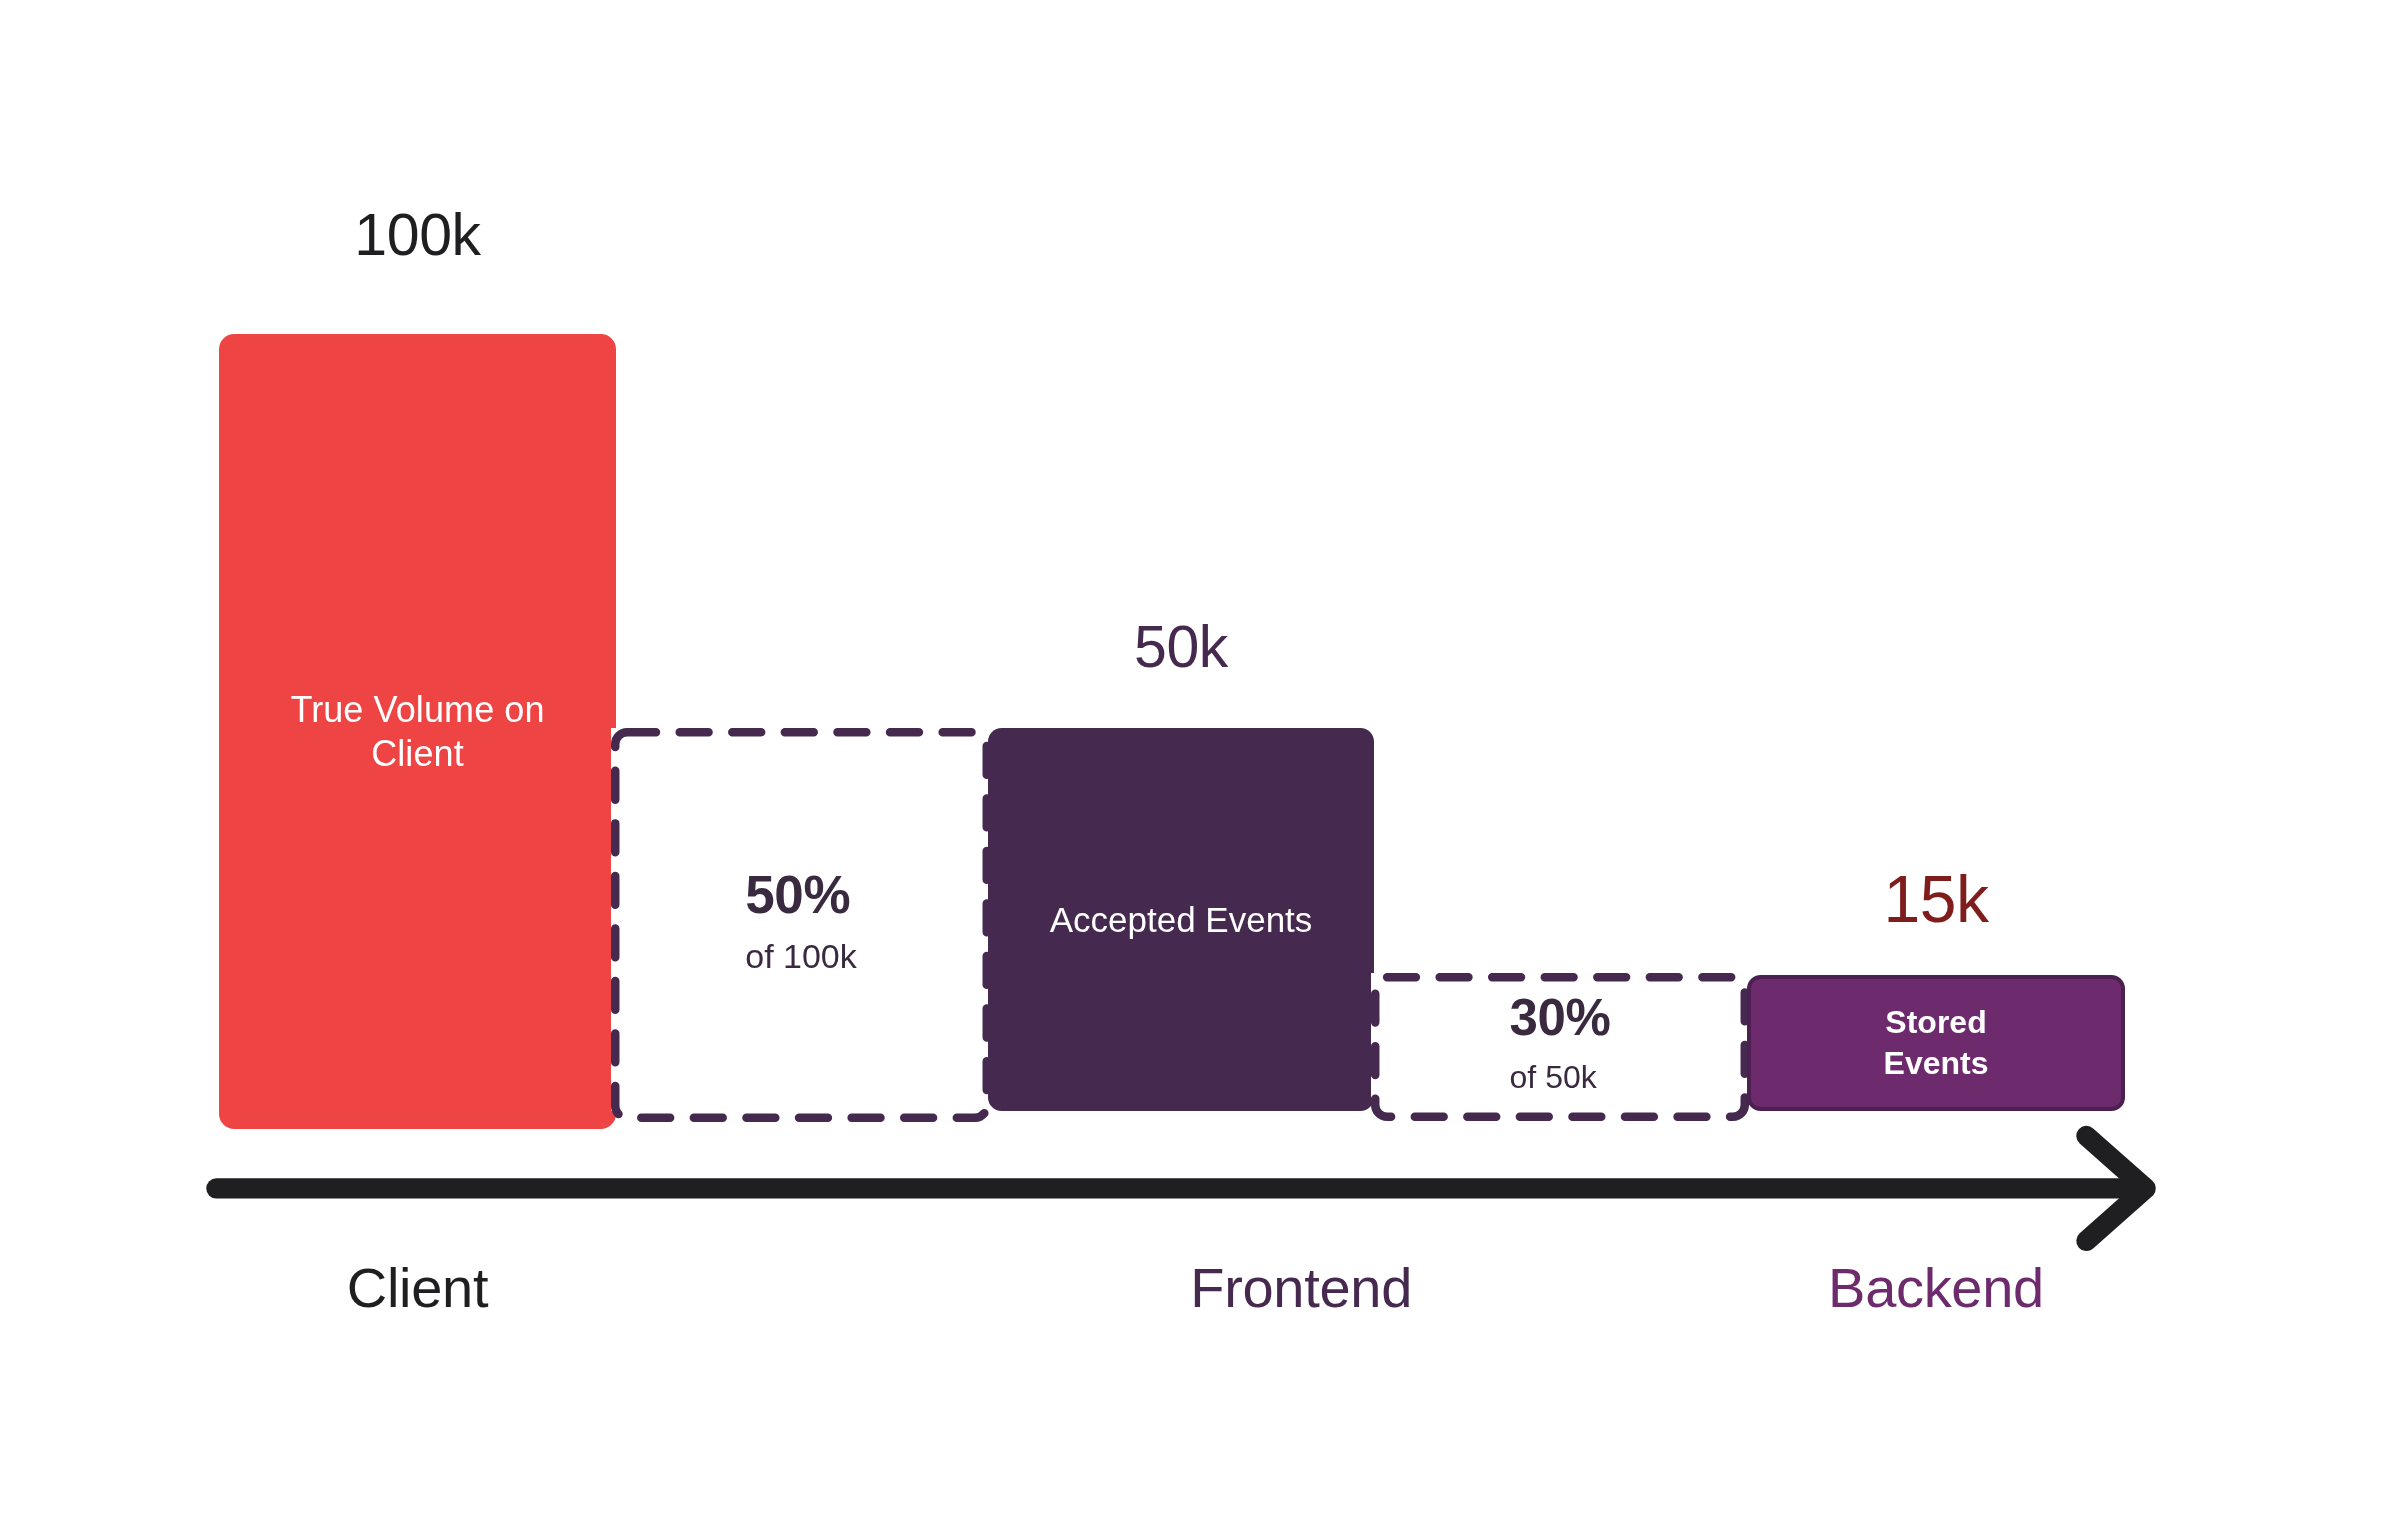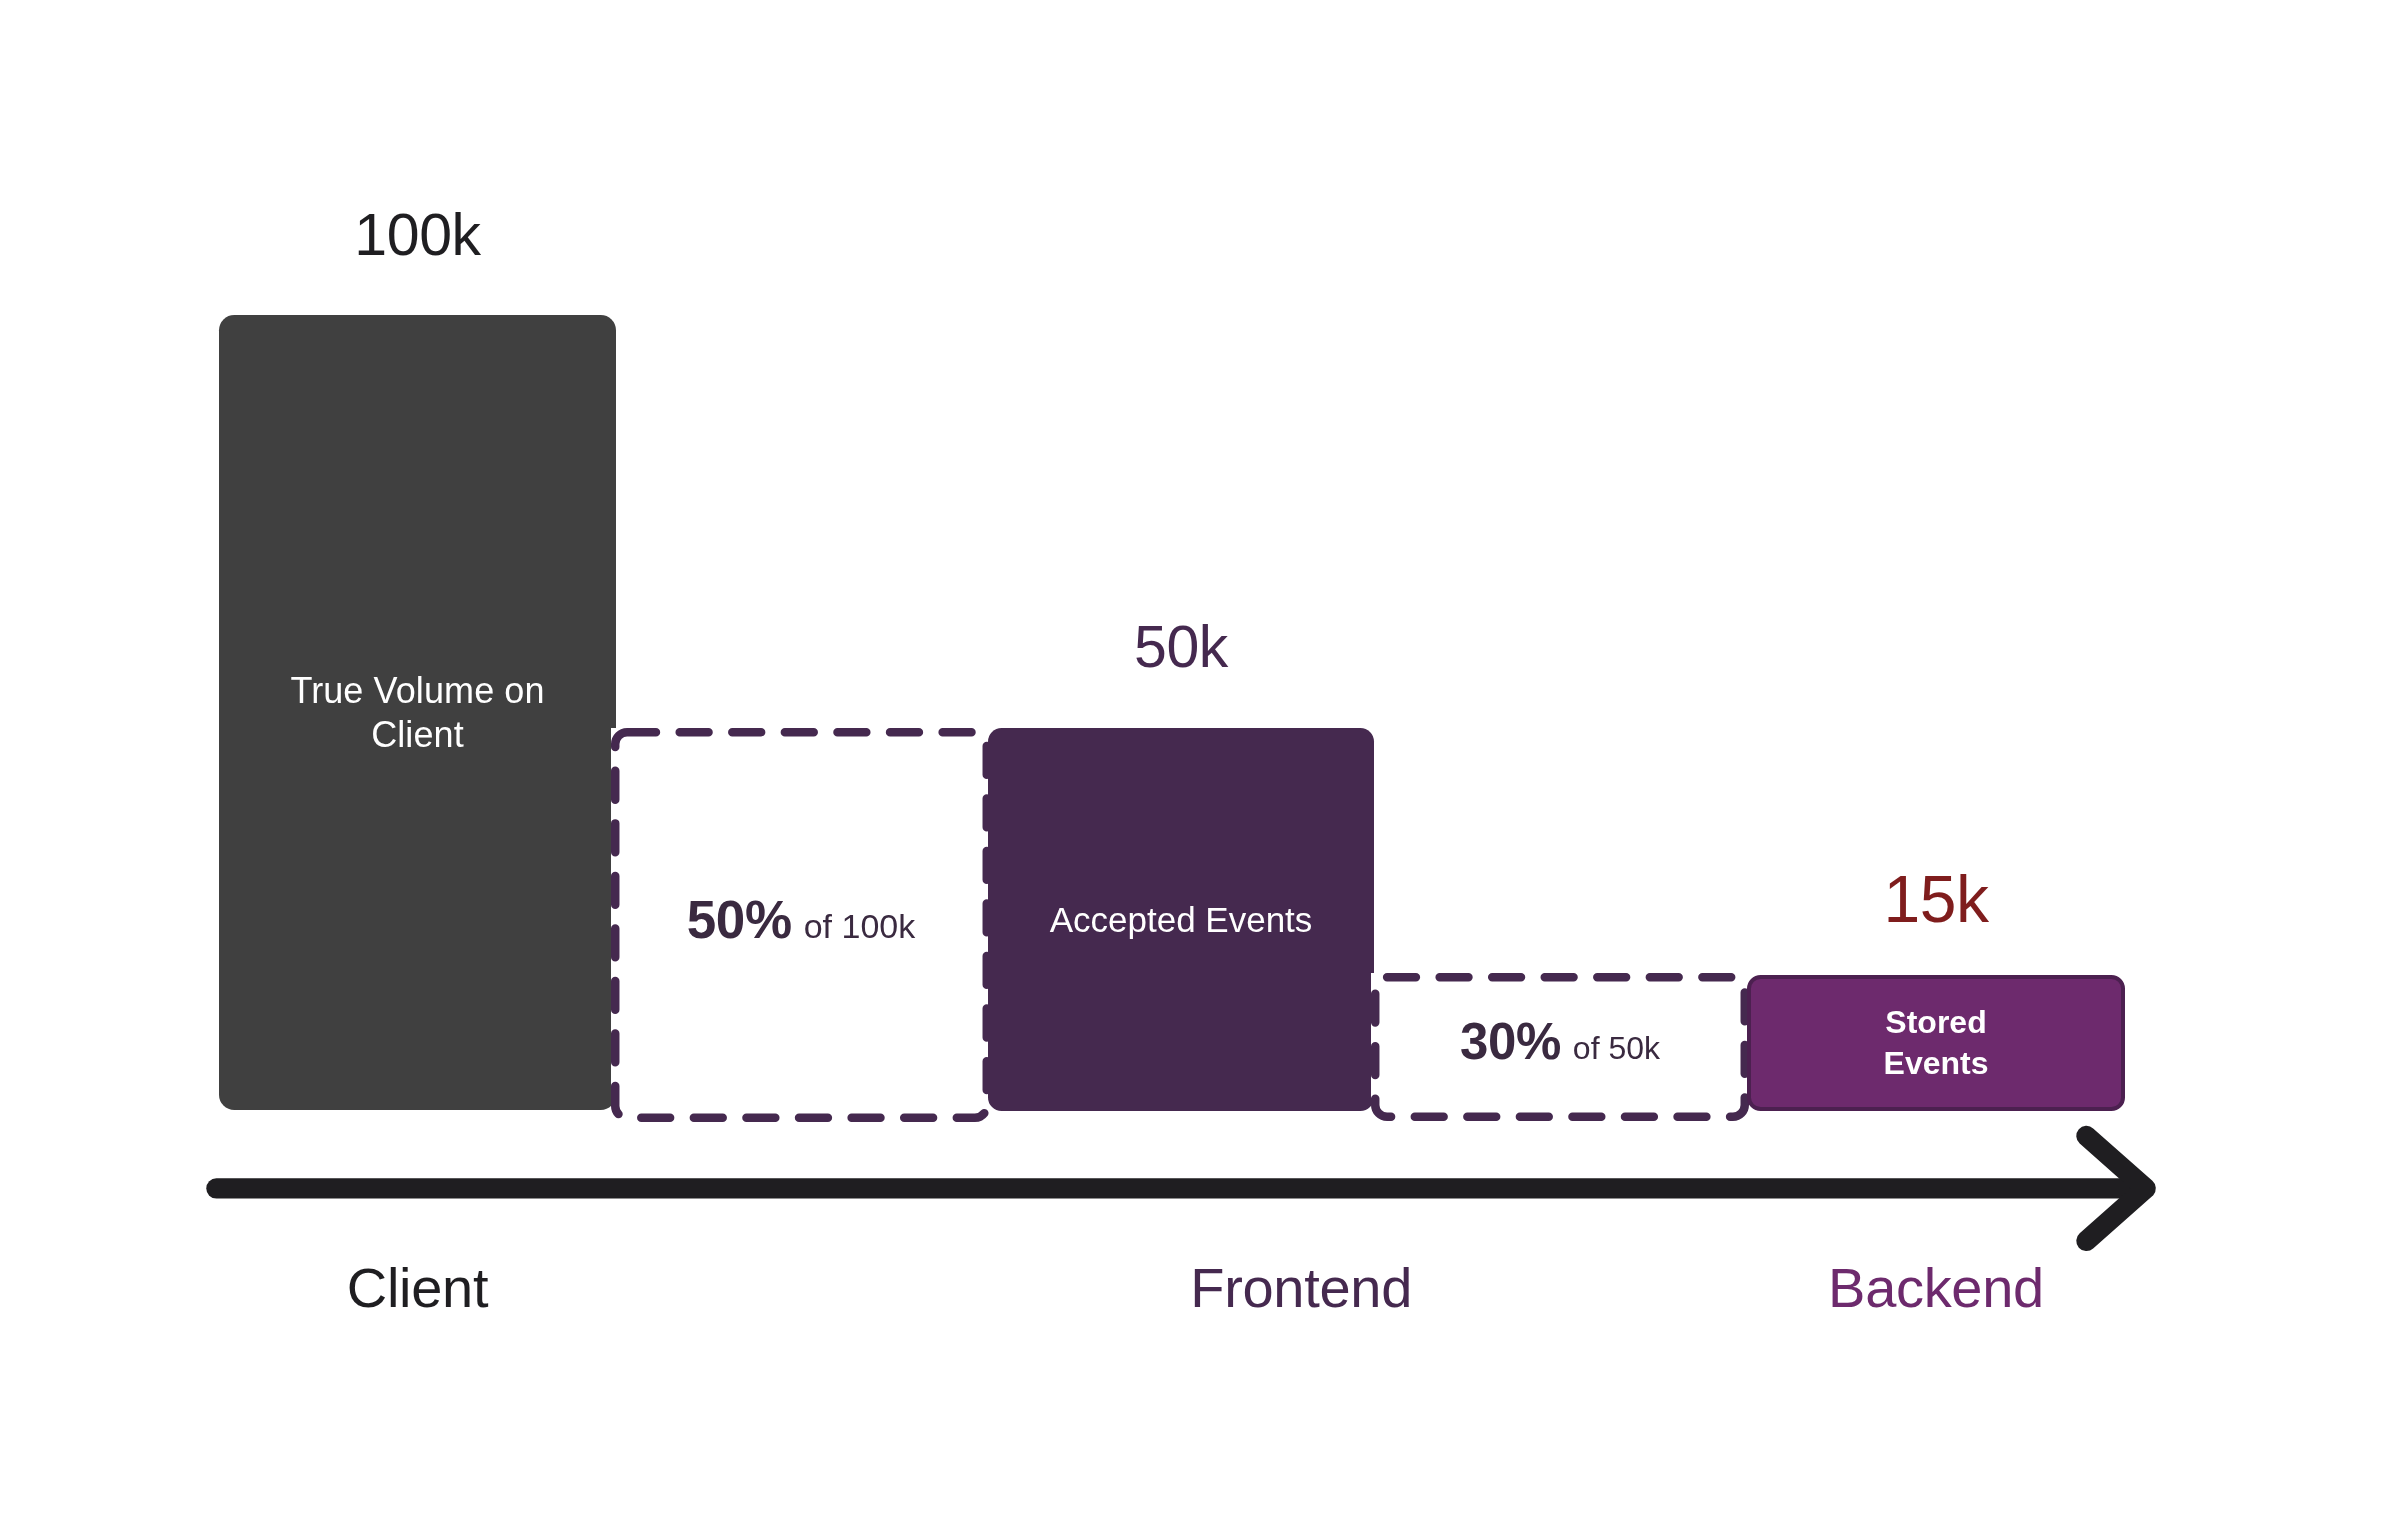--- a/index.html
+++ b/index.html
@@ -27,24 +27,24 @@
     position: absolute;
     box-sizing: border-box;
     display: flex;
     align-items: center;
     justify-content: center;
     text-align: center;
   }
 
   .bar-client {
     left: 219px;
-    top: 315px;
+    top: 334px;
     width: 397px;
     height: 795px;
-    background: #404040;
+    background: #ef4444;
     border-radius: 15.3px;
   }
   .bar-client .bar-label {
     color: #ffffff;
     font-size: 36px;
     line-height: 1.22;
     font-weight: 400;
     letter-spacing: 0.1px;
     padding: 0 25.4px;
   }
@@ -98,20 +98,21 @@
     height: 100%;
     overflow: visible;
   }
   .drop-text {
     position: relative;
     display: flex;
     align-items: baseline;
     justify-content: center;
     gap: 12px;
     z-index: 2;
+    flex-direction: column;
   }
   .drop-pct {
     color: #3A2A40;
     font-size: 53px;
     font-weight: 700;
     letter-spacing: -0.4px;
   }
   .drop-of {
     color: #3A2A40;
     font-size: 34px;

